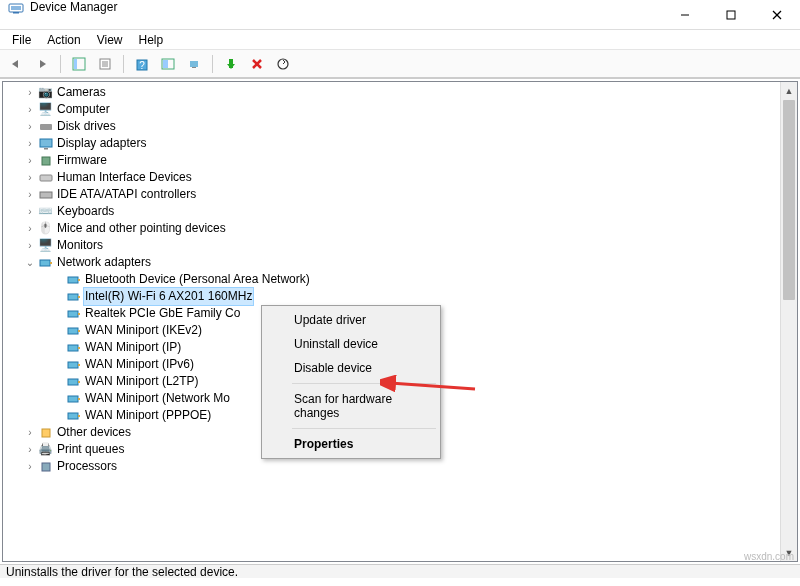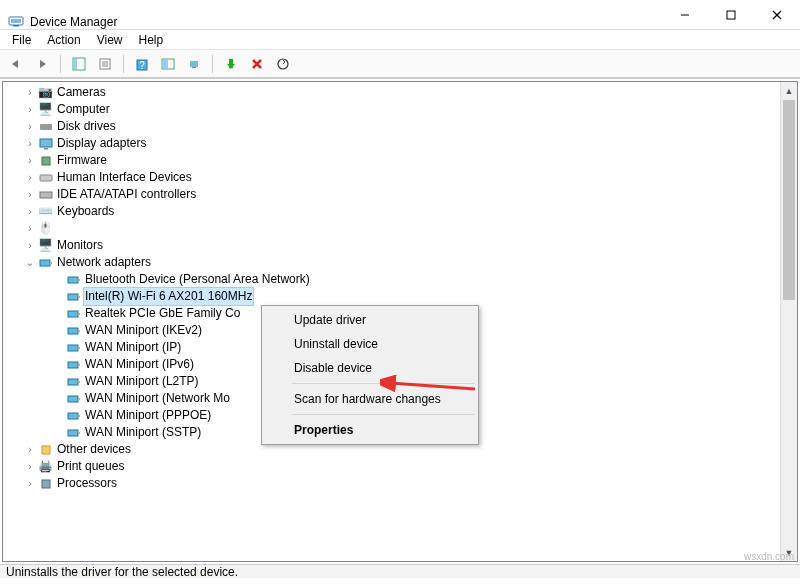--- a/index.html
+++ b/index.html
@@ -10,21 +10,21 @@
     background: #fff;
     color: #000;
     width: 800px;
     height: 586px;
     position: relative;
     overflow: hidden;
   }
   
   .titlebar {
     display: flex;
-    align-items: flex-end;
+    align-items: flex-start;
     height: 30px;
     border-bottom: 1px solid #ddd;
     padding-left: 8px;
     user-select: none;
   }
   .titlebar .icon-app {
     width: 16px; height: 16px; margin-right: 6px;
     display: inline-flex; align-items: center; justify-content: center;
   }
   .titlebar .title { flex: 1; font-size: 12px; }
@@ -114,21 +114,21 @@
     border-top: 1px solid #ccc;
     padding: 2px 6px;
     font-size: 12px;
     display: flex; align-items: center;
     background: #f4f4f4;
   }
   
   .context-menu {
     position: absolute;
     left: 261px; top: 305px;
-    width: 218px;
+    width: 180px;
     background: #f0f0f0;
     border: 1px solid #a0a0a0;
     box-shadow: 2px 2px 4px rgba(0,0,0,0.25);
     padding: 2px;
     font-size: 12px;
   }
   .cm-item { padding: 5px 10px 5px 30px; }
   .cm-sep { height: 1px; background: #d7d7d7; margin: 3px 2px 3px 28px; }
   .cm-item.bold { font-weight: bold; }
   
@@ -305,20 +305,21 @@
         <span class="node-label">IDE ATA/ATAPI controllers</span>
       </div>
       <div class="node" style="padding-left:16px">
         <span class="expander">›</span>
         <span class="node-icon">⌨️</span>
         <span class="node-label">Keyboards</span>
       </div>
       <div class="node" style="padding-left:16px">
         <span class="expander">›</span>
         <span class="node-icon">🖱️</span>
+        <span class="node-label">Mice and other pointing devices</span>
       </div>
       <div class="node" style="padding-left:16px">
         <span class="expander">›</span>
         <span class="node-icon">🖥️</span>
         <span class="node-label">Monitors</span>
       </div>
 
       <div class="node" style="padding-left:16px">
         <span class="expander">⌄</span>
         <span class="node-icon">
@@ -412,30 +413,20 @@
       </div>
       <div class="node" style="padding-left:44px">
         <span class="expander none">•</span>
         <span class="node-icon">
             <svg width="14" height="12">
               <rect x="1" y="3" width="10" height="6" fill="#6bd" stroke="#27a"></rect>
               <rect x="11" y="5" width="2" height="2" fill="#da4"></rect>
             </svg>
           </span>
         <span class="node-label">WAN Miniport (PPPOE)</span>
-      </div>
-      <div class="node" style="padding-left:44px">
-        <span class="expander none">•</span>
-        <span class="node-icon">
-            <svg width="14" height="12">
-              <rect x="1" y="3" width="10" height="6" fill="#6bd" stroke="#27a"></rect>
-              <rect x="11" y="5" width="2" height="2" fill="#da4"></rect>
-            </svg>
-          </span>
-        <span class="node-label">WAN Miniport (SSTP)</span>
       </div>
 
       <div class="node" style="padding-left:16px">
         <span class="expander">›</span>
         <span class="node-icon">
             <svg width="12" height="12">
               <rect x="2" y="2" width="8" height="8" fill="#fc6" stroke="#c93"></rect>
             </svg>
           </span>
         <span class="node-label">Other devices</span>

